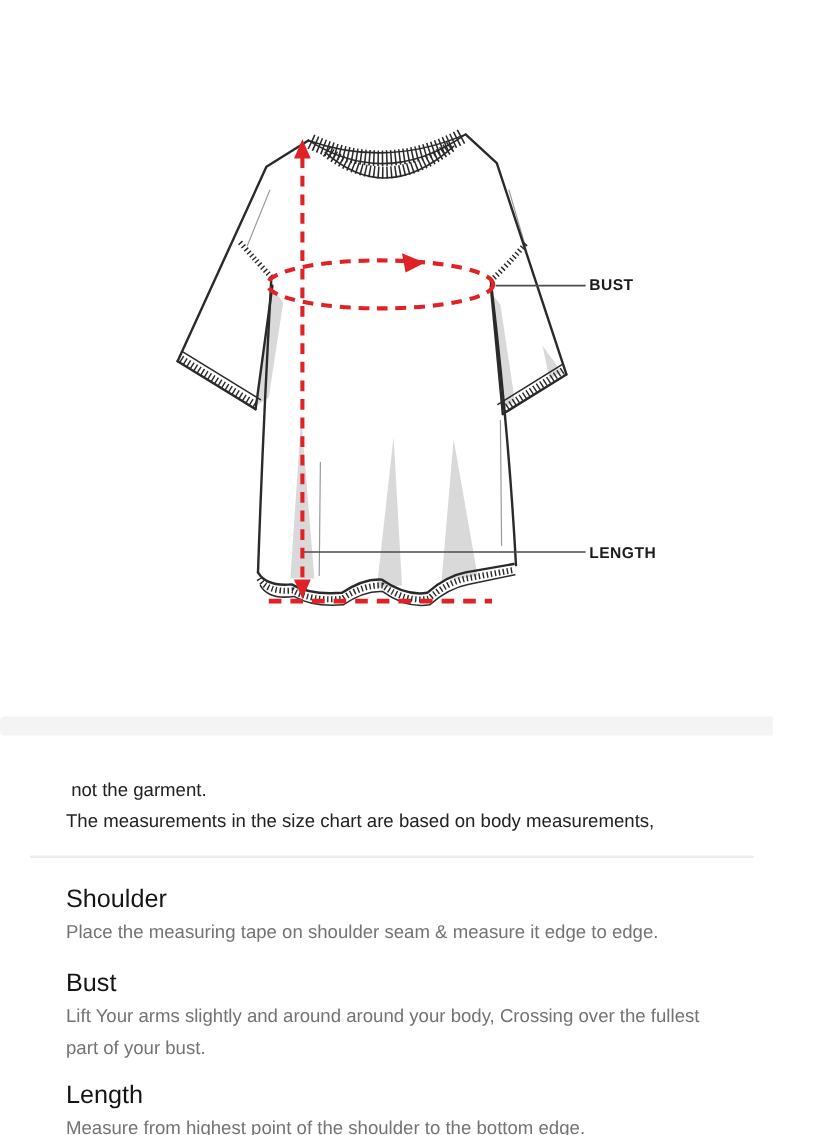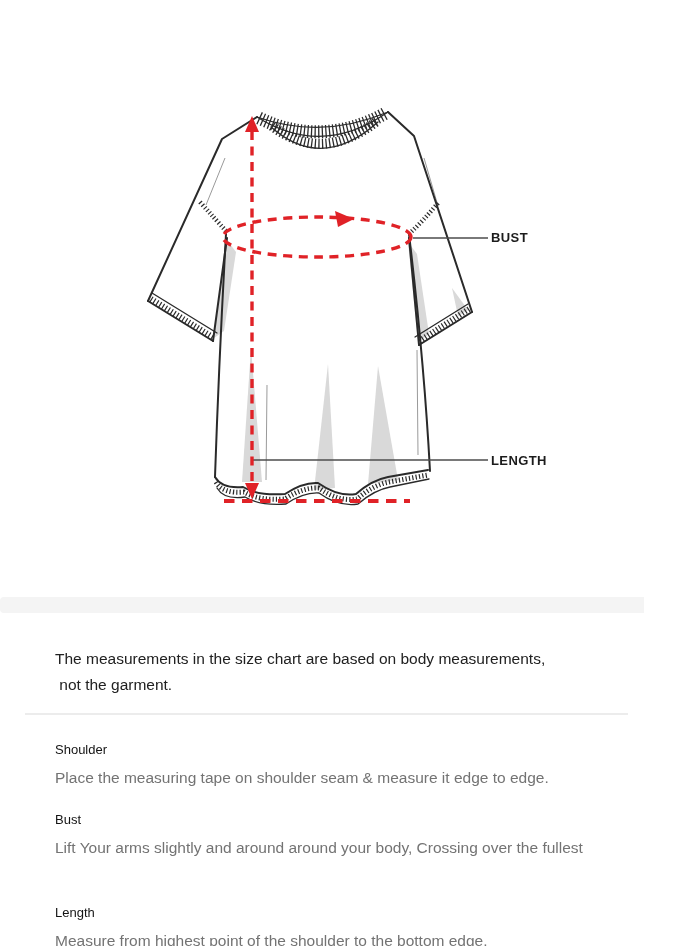--- a/index.html
+++ b/index.html
@@ -26,21 +26,21 @@
   .label-length{left:491px;top:453px;}
 
   .gray-band{position:absolute;left:0;top:597px;width:700px;height:16px;background:#f4f4f4;border-radius:4px;}
 
   .note{position:absolute;left:55px;top:646px;font-size:15.5px;line-height:26px;color:#212121;}
   .note div{white-space:pre;}
 
   .rule{position:absolute;left:25px;top:713px;width:603px;height:2px;background:#ececec;}
 
   .sect{position:absolute;left:55px;}
-  .sect h3{margin:0;font-size:13px;line-height:24px;font-weight:400;color:#141414;white-space:pre;}
+  .sect h3{margin:0;font-size:21px;line-height:24px;font-weight:400;color:#141414;white-space:pre;}
   .sect .bodyline{font-size:15.5px;line-height:26px;color:#737373;white-space:pre;}
   .sect .bodywrap{margin-top:3px;}
   .sect-shoulder{top:738px;}
   .sect-bust{top:808px;}
   .sect-length{top:901px;}
 </style>
 </head>
 <body>
 
 <div class="stage">
@@ -102,37 +102,38 @@
       <path class="red-dash-wide" d="M224,501 L410,501"></path>
     </svg>
 
     <div class="diagram-label label-bust">BUST</div>
     <div class="diagram-label label-length">LENGTH</div>
   </div>
 
   <div class="gray-band"></div>
 
   <div class="note">
+    <div> not the garment.</div>
     <div>The measurements in the size chart are based on body measurements,</div>
-    <div> not the garment.</div>
   </div>
 
   <div class="rule"></div>
 
   <div class="sect sect-shoulder">
     <h3>Shoulder</h3>
     <div class="bodywrap">
       <div class="bodyline">Place the measuring tape on shoulder seam &amp; measure it edge to edge.</div>
     </div>
   </div>
 
   <div class="sect sect-bust">
     <h3>Bust</h3>
     <div class="bodywrap">
       <div class="bodyline">Lift Your arms slightly and around around your body, Crossing over the fullest</div>
+      <div class="bodyline">part of your bust.</div>
     </div>
   </div>
 
   <div class="sect sect-length">
     <h3>Length</h3>
     <div class="bodywrap">
       <div class="bodyline">Measure from highest point of the shoulder to the bottom edge.</div>
     </div>
   </div>
 

